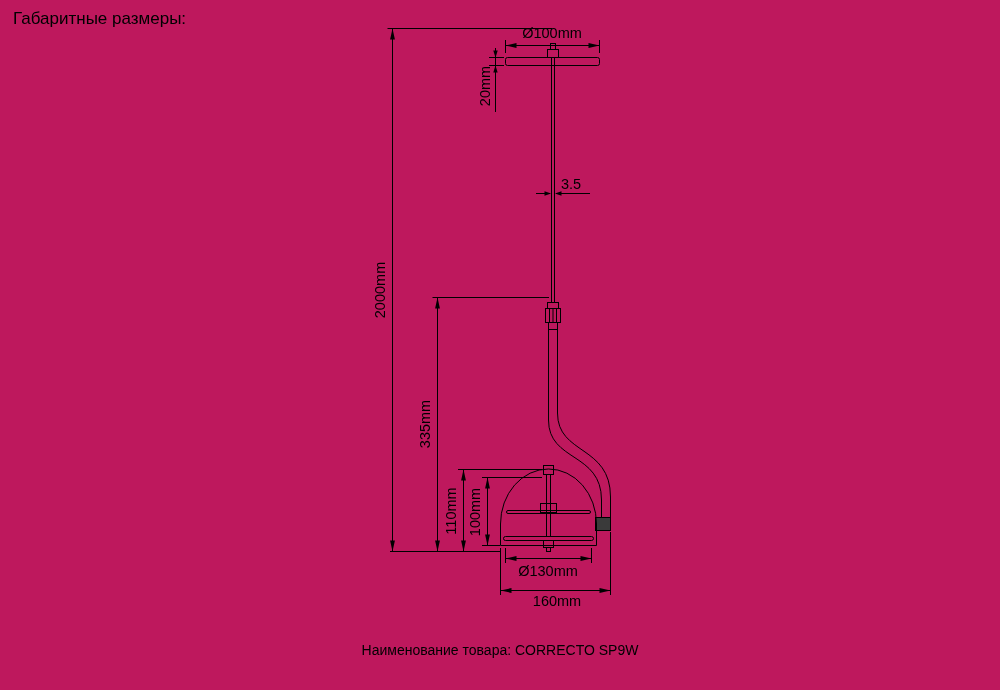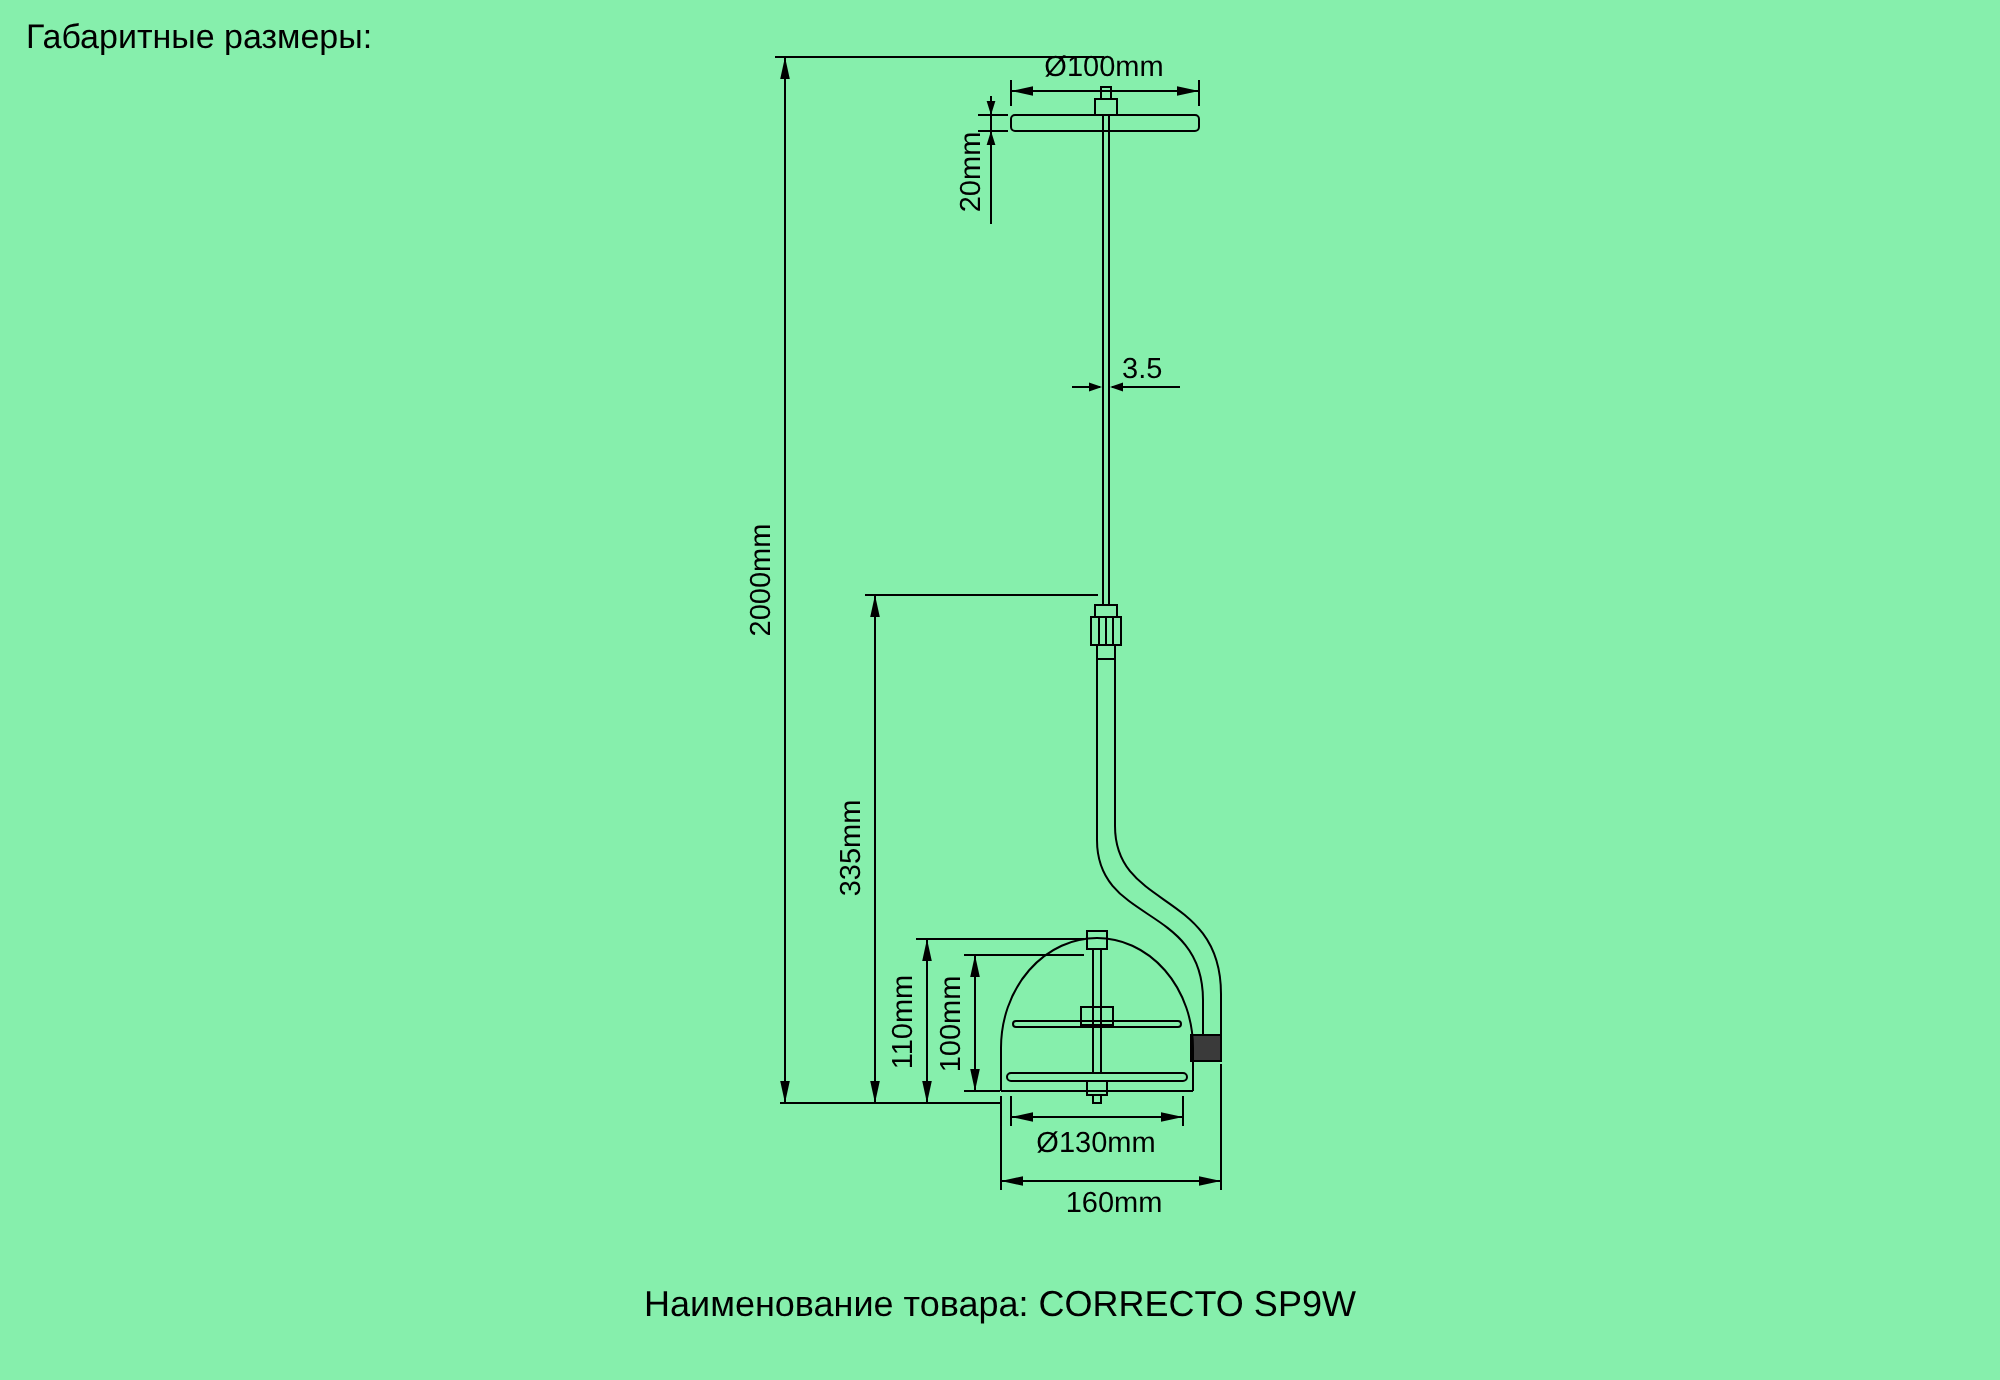--- a/index.html
+++ b/index.html
@@ -1,30 +1,30 @@
 <!DOCTYPE html>
 <html><head>
 <meta charset="utf-8">
 <style>
   html,body{margin:0;padding:0;background:#fff;}
   .page{
     position:relative;
     width:1000px;height:690px;
-    background:#86efac;
+    background:#be185d;
     font-family:"Liberation Sans","DejaVu Sans",sans-serif;
     color:#000;
     overflow:hidden;
   }
   .heading{
     position:absolute;left:13px;top:9px;
     font-size:17px;line-height:20px;color:#000;
   }
   .footer{
     position:absolute;left:0;top:642px;width:100%;
-    text-align:center;font-size:18px;color:#000;
+    text-align:center;font-size:14px;color:#000;
   }
   svg{position:absolute;left:0;top:0;}
   .stroke{stroke:#000;fill:none;stroke-width:1;}
   .thin{stroke:#000;fill:none;stroke-width:1;}
   .txt{fill:#000;stroke:none;font-size:14.5px;font-family:"Liberation Sans","DejaVu Sans",sans-serif;}
   .arrowfill{fill:#000;stroke:none;}
 </style>
 </head>
 <body>
 

